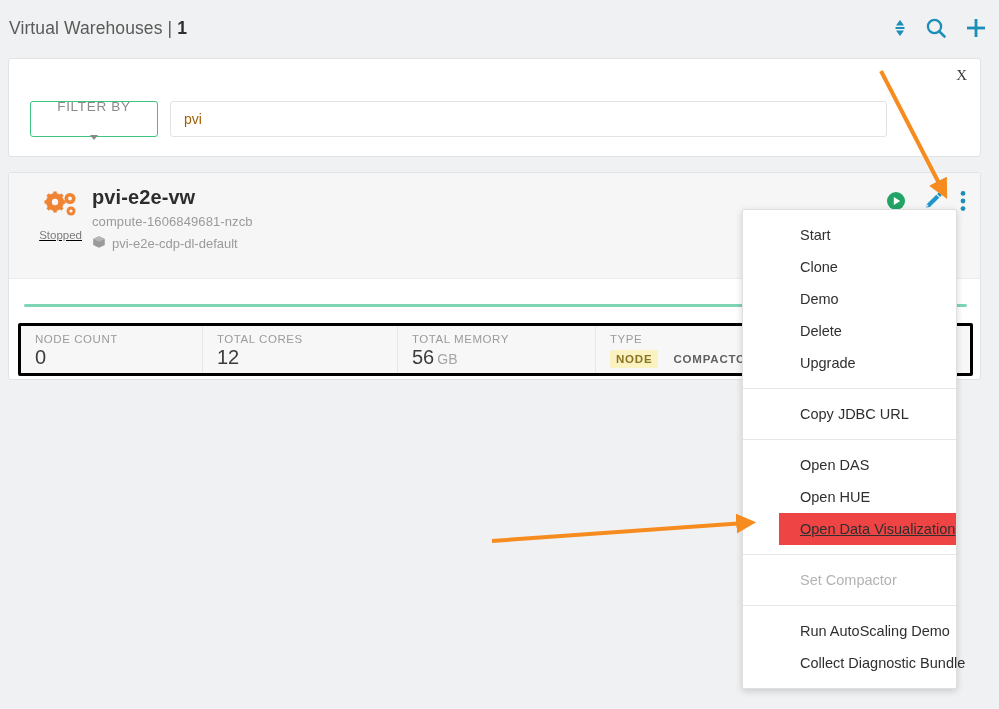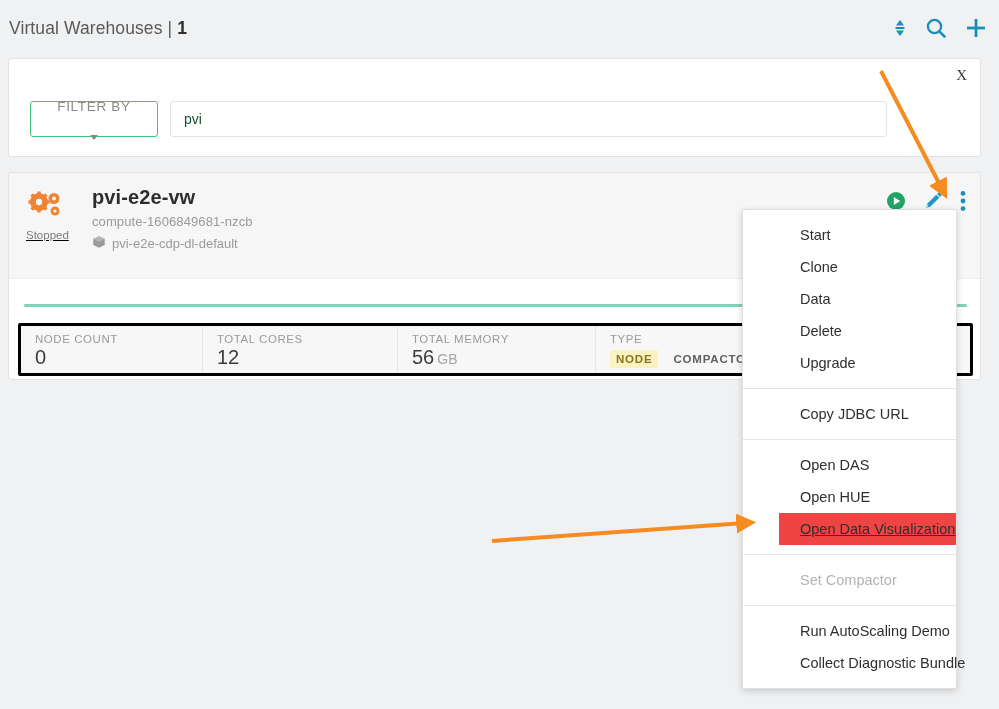--- a/index.html
+++ b/index.html
@@ -58,36 +58,36 @@
     border-left: 4.5px solid transparent;
     border-right: 4.5px solid transparent;
     border-top: 5px solid #8a8a8a;
     display: inline-block; position: relative; top: 1px;
   }
   .filter-input {
     width: 717px; height: 36px;
     border: 1px solid #e2e3e4; border-radius: 3px;
     background: #fff; padding: 0 13px;
     font-family: "Liberation Sans", sans-serif;
-    font-size: 14px; color: #14532d; outline: none;
+    font-size: 14px; color: #a16207; outline: none;
   }
 
   
   .card {
     position: absolute; left: 8px; top: 172px; width: 973px; height: 208px;
     background: #fff; border: 1px solid #e2e3e4; border-radius: 3px;
     overflow: hidden;
   }
   .card-head {
     position: relative; height: 106px; background: #f6f6f7;
     border-bottom: 1px solid #ededee;
   }
   .status-block {
     position: absolute; left: 17px; top: 18px;
-    width: 56px; text-align: left; text-decoration: underline;
+    width: 56px; text-align: right; text-decoration: underline;
   }
   .status-label {
     margin-top: 4px; font-size: 11.5px; color: #7b7b7b;
   }
   .card-titles { position: absolute; left: 83px; top: 13px; }
   .wh-name {
     font-size: 20px; color: #2d2d2d; font-weight: 700; letter-spacing: .1px;
   }
   .wh-sub {
     margin-top: 5px; font-size: 13px; color: #9a9a9a; letter-spacing: .1px;
@@ -306,21 +306,21 @@
           <span class="badge badge-green">D</span>
         </div>
       </div>
     </div>
   </div>
 
   <div class="menu">
     <div class="menu-group">
       <div class="menu-item">Start</div>
       <div class="menu-item">Clone</div>
-      <div class="menu-item">Data</div>
+      <div class="menu-item">Demo</div>
       <div class="menu-item">Delete</div>
       <div class="menu-item">Upgrade</div>
     </div>
     <div class="menu-sep"></div>
     <div class="menu-group">
       <div class="menu-item">Copy JDBC URL</div>
     </div>
     <div class="menu-sep"></div>
     <div class="menu-group">
       <div class="menu-item">Open DAS</div>

